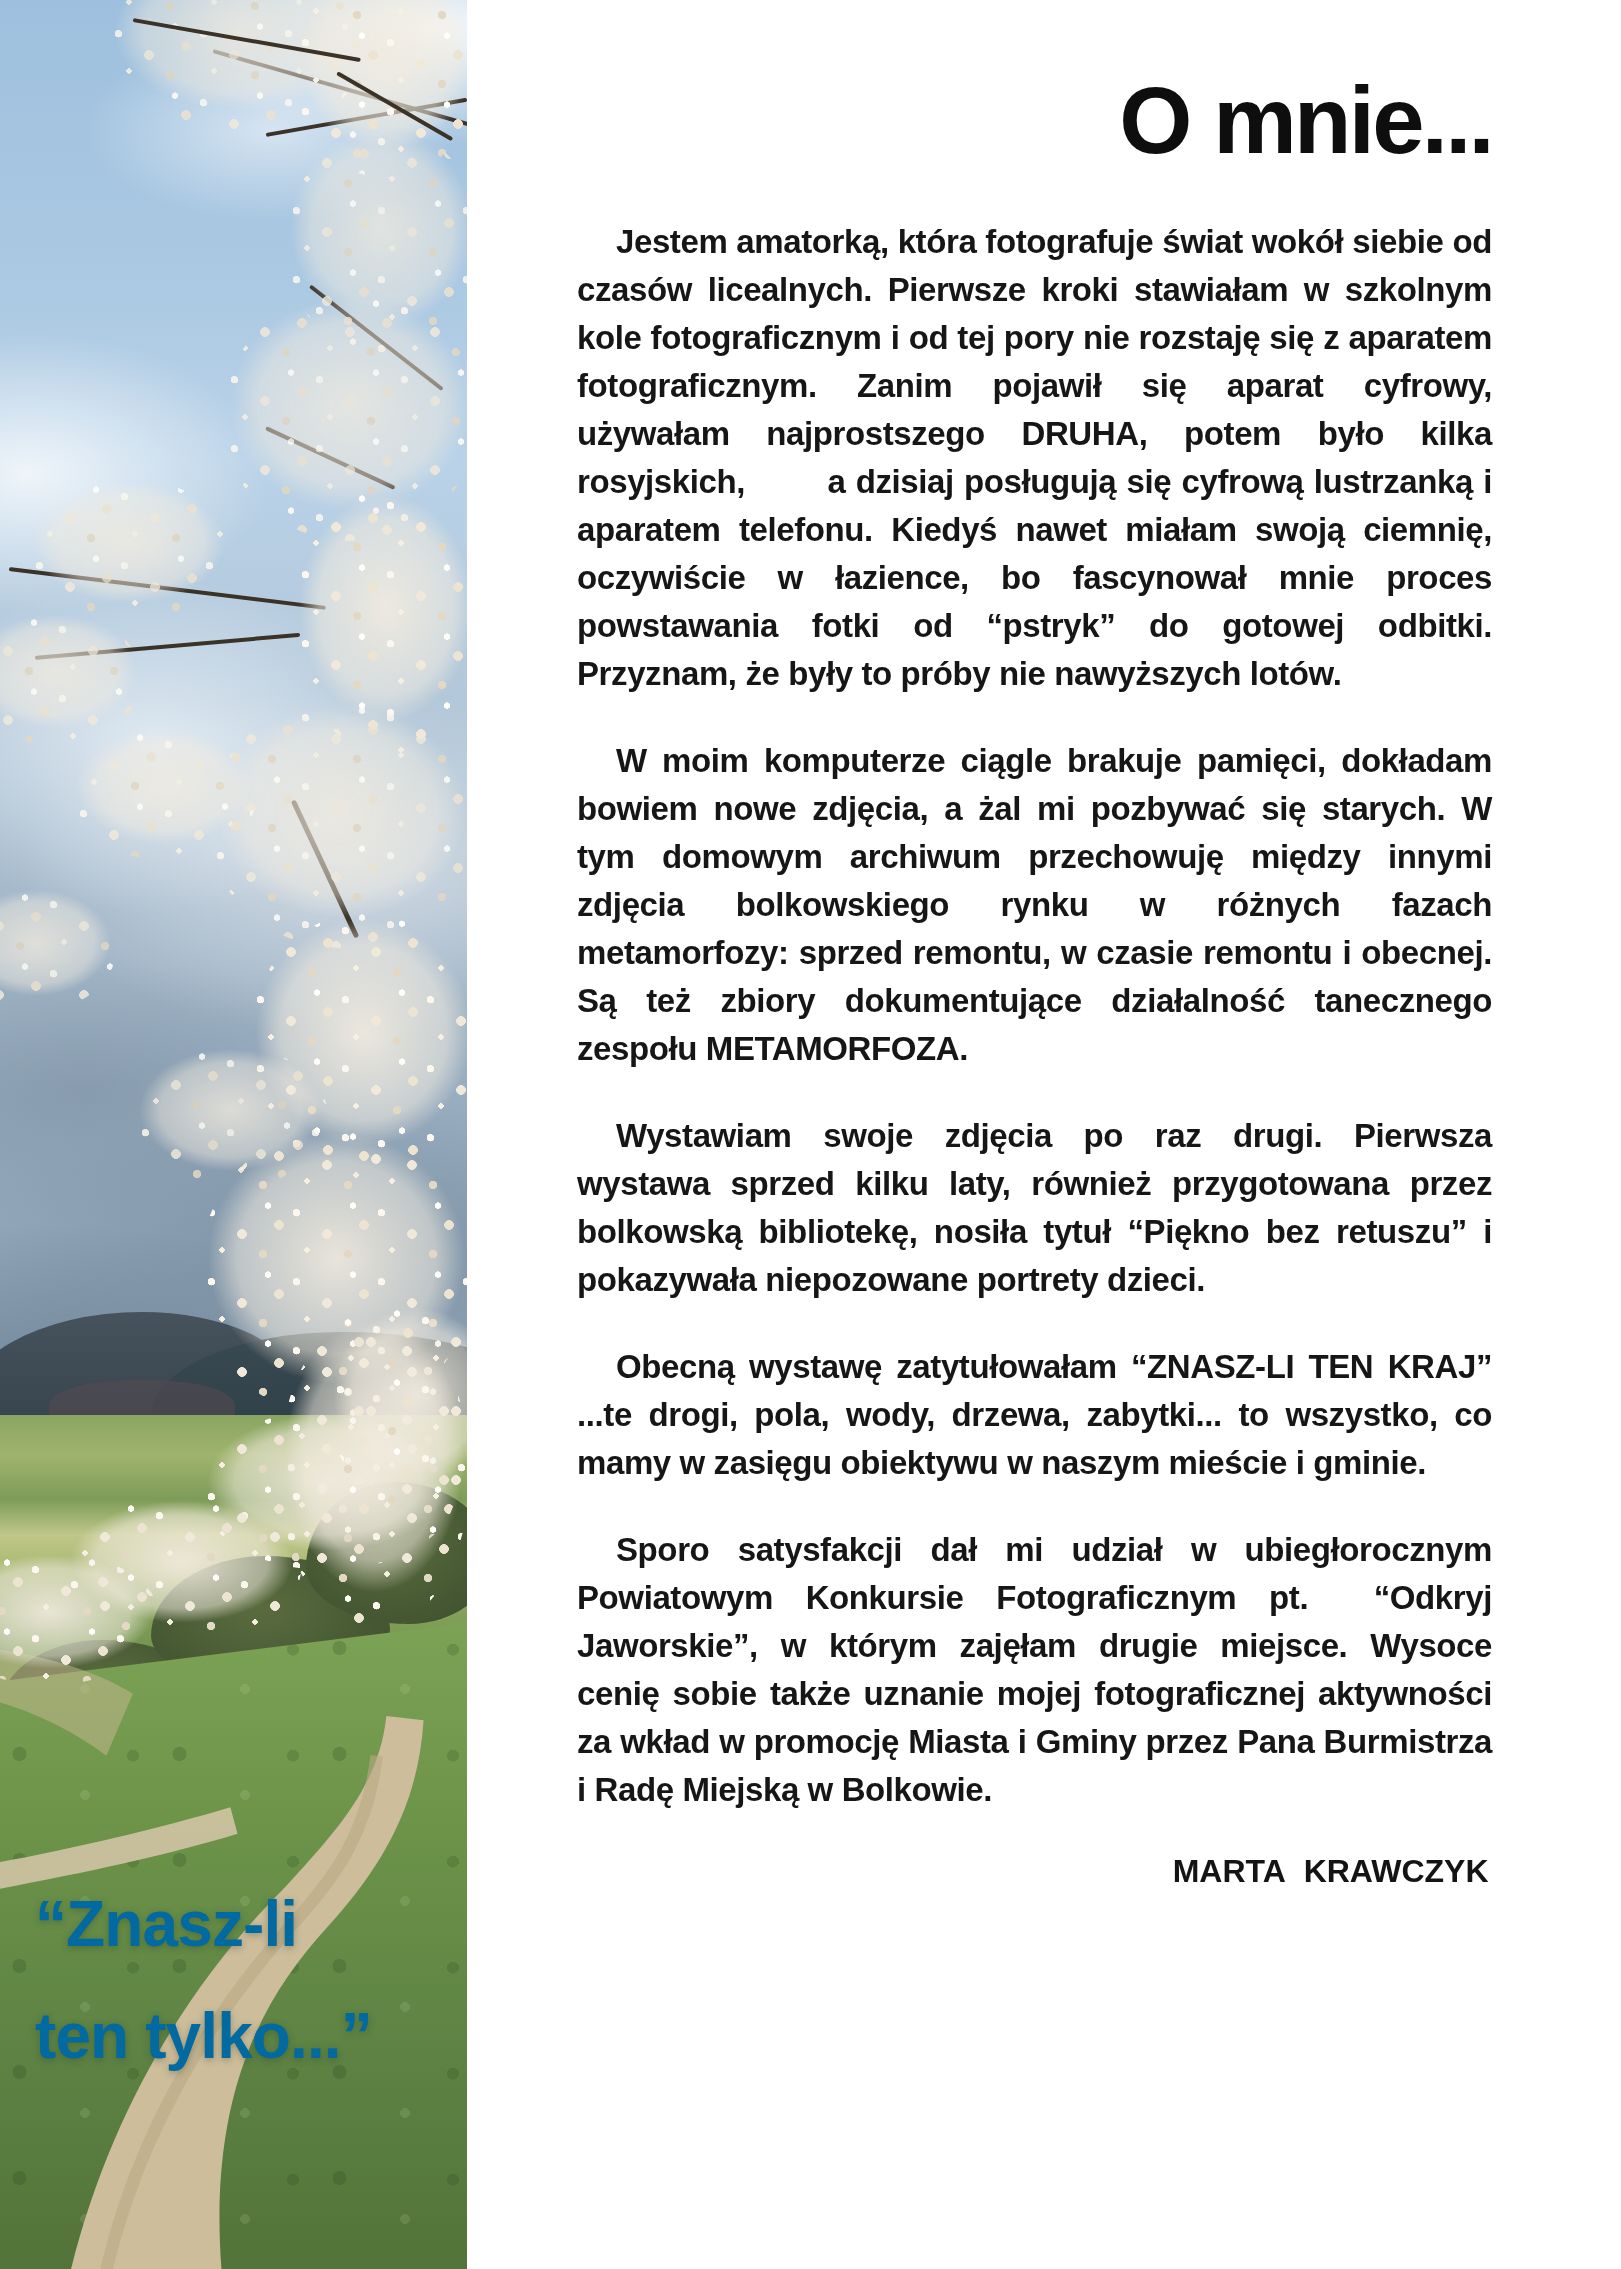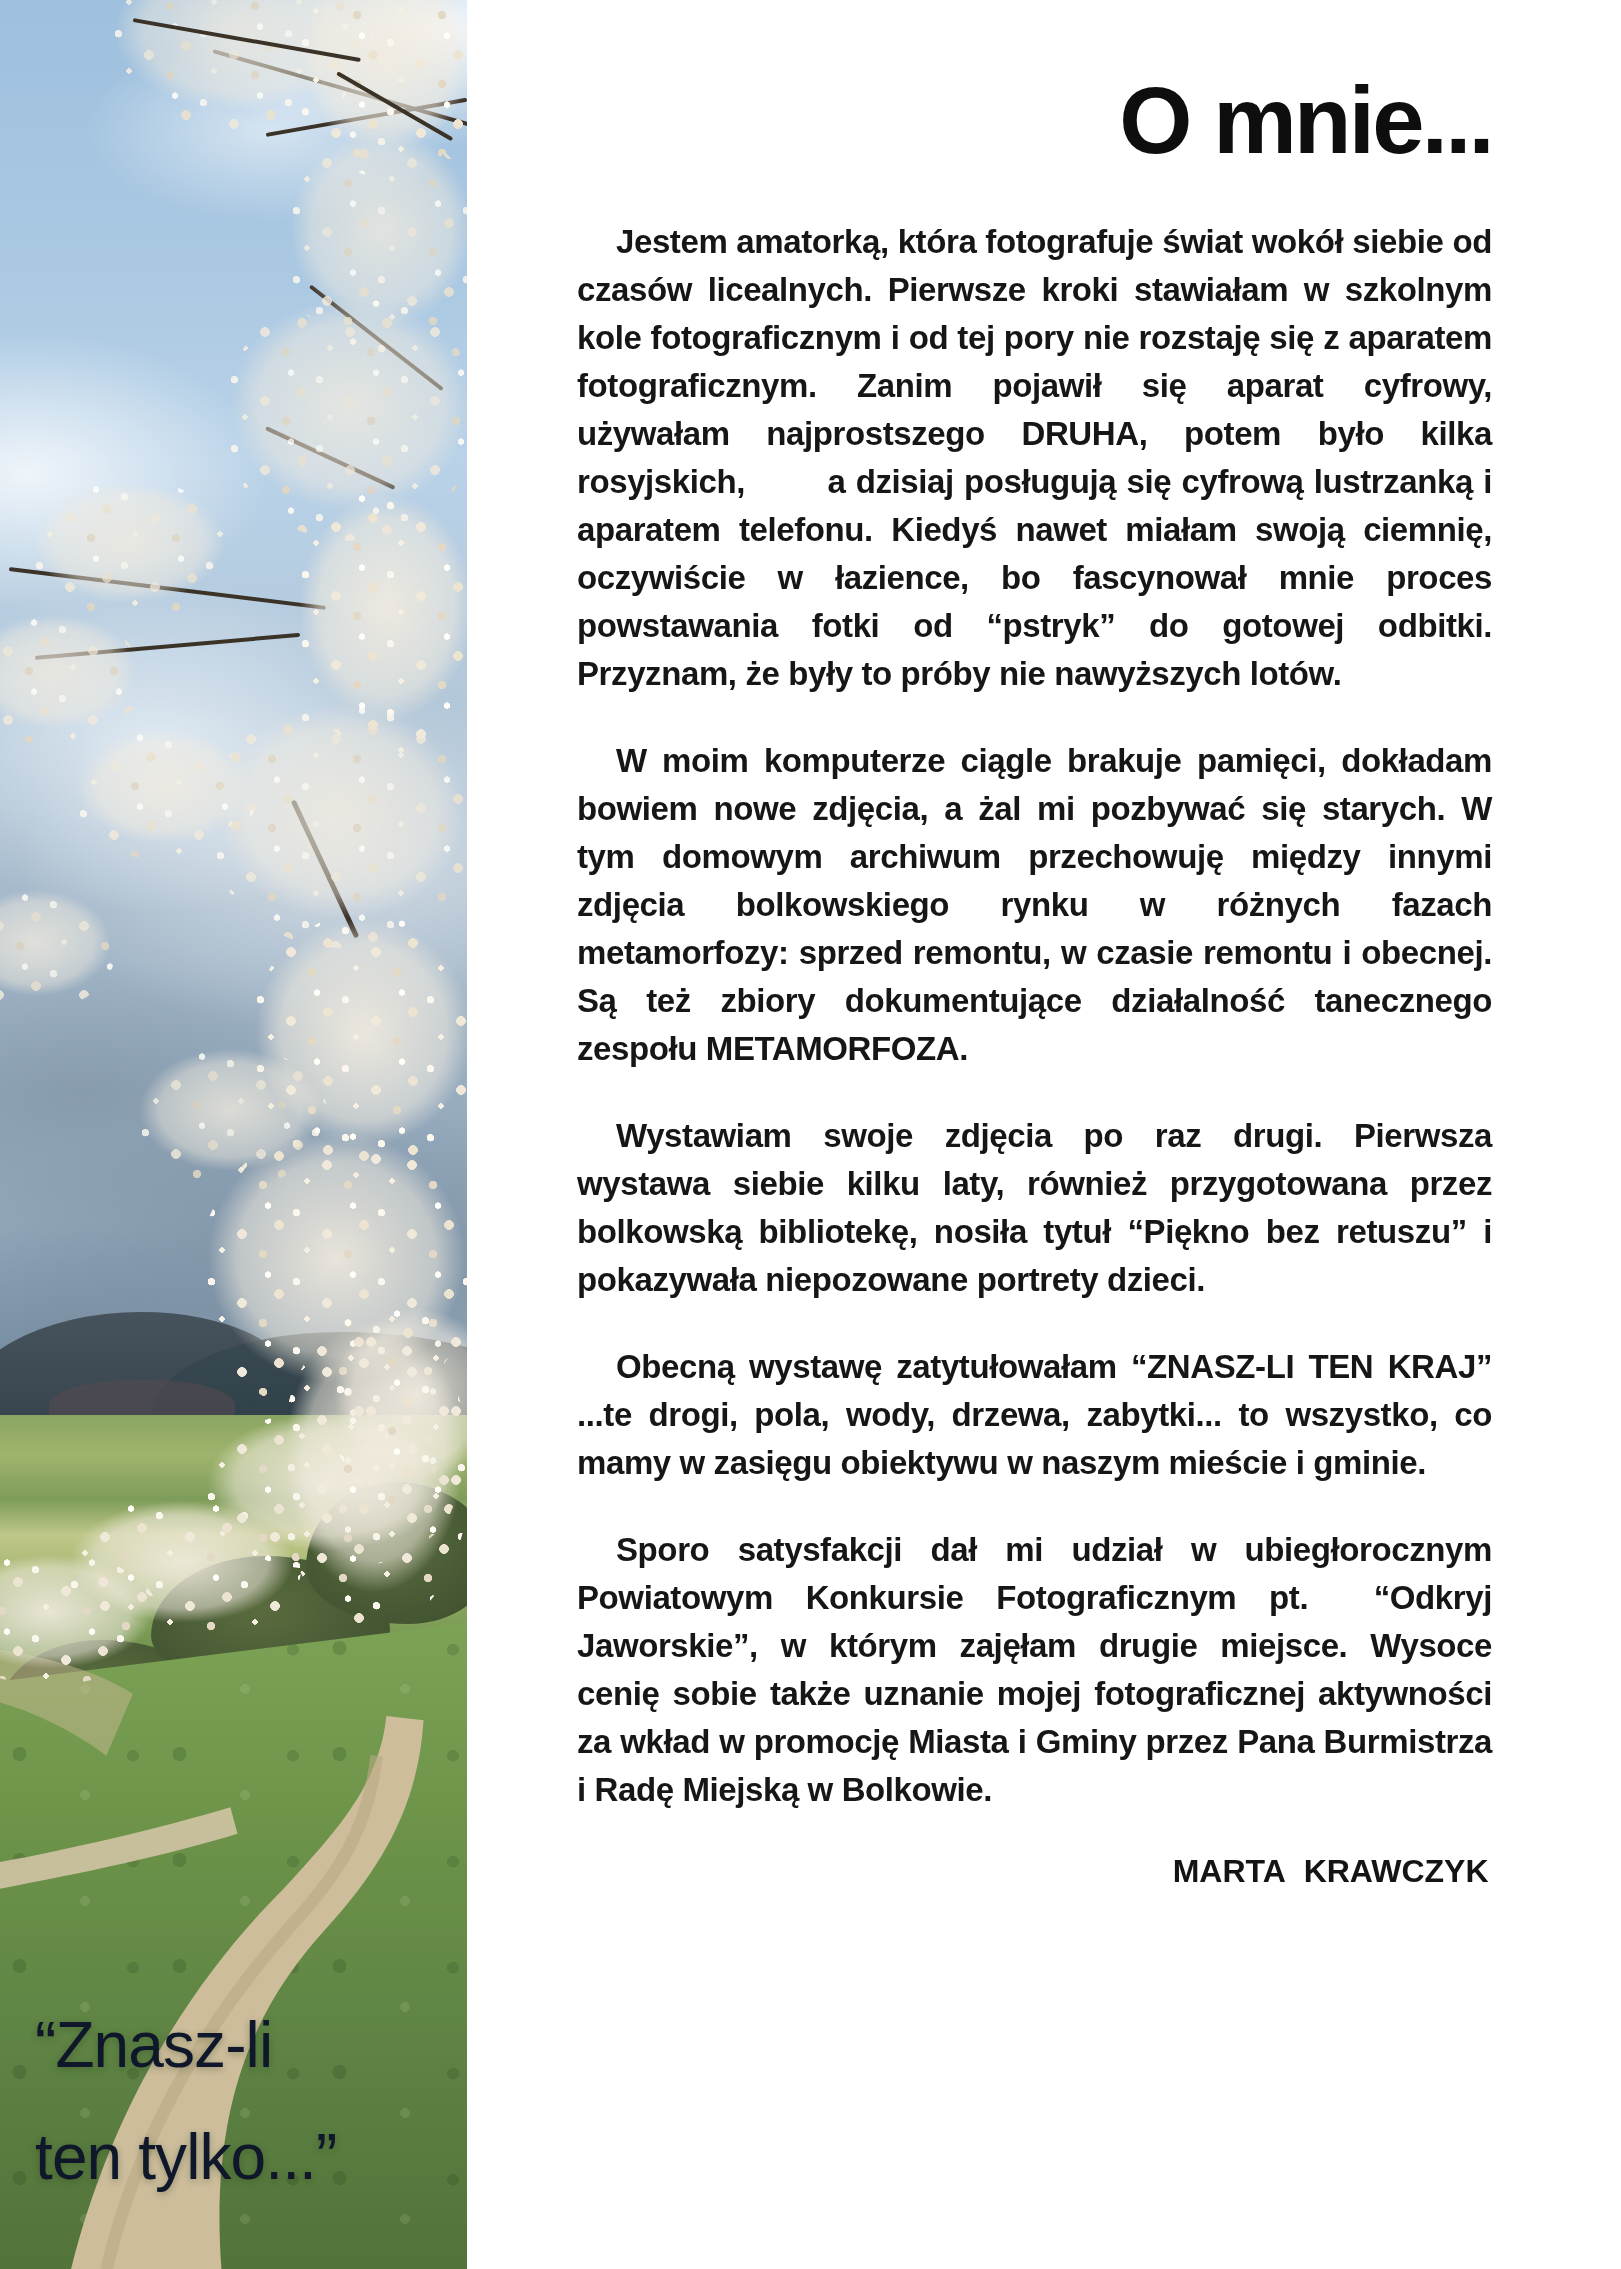--- a/index.html
+++ b/index.html
@@ -66,23 +66,23 @@
       radial-gradient(circle 5.3px at 69px 10.6px, #fffef8 58%, transparent 63%),
       radial-gradient(circle 7px at 64px 59px, #e2d8c3 58%, transparent 63%),
       radial-gradient(circle 4.4px at 23px 55px, #f6f0e3 58%, transparent 63%),
       radial-gradient(circle 8px at 80px 30px, #ece3d0 58%, transparent 63%),
       radial-gradient(ellipse 60% 55% at 50% 45%, rgba(241,235,223,.92), rgba(241,235,223,.55) 60%, rgba(241,235,223,0) 78%);
     background-size:85px 69px,85px 69px,85px 69px,85px 69px,85px 69px,85px 69px,100% 100%;
   }
   .bloom.soft { opacity:.85; }
 
   .photo-caption {
-    position:absolute; left:35px; top:1989px; width:408px;
-    font-weight:normal; font-size:64px; line-height:112px; letter-spacing:-0.9px;
-    color:#0f172a; text-shadow:0 1.8px 7px rgba(40,60,30,.35);
+    position:absolute; left:35px; top:1868px; width:408px;
+    font-weight:bold; font-size:64px; line-height:112px; letter-spacing:-0.9px;
+    color:#0369a1; text-shadow:0 1.8px 7px rgba(40,60,30,.35);
   }
   .photo-caption span { display:block; }
 
   
   .content {
     position:absolute; left:577px; top:0; width:915px; color:#111111;
   }
   .content h1 {
     margin:69px 0 46px 0; text-align:right;
     font-size:94px; line-height:1.1; font-weight:bold; letter-spacing:-2.7px; color:#0e0e0e;
@@ -161,20 +161,20 @@
     <figcaption class="photo-caption">
       <span>“Znasz-li</span>
       <span>ten tylko...”</span>
     </figcaption>
   </figure>
 
   <main class="content">
     <h1>O mnie...</h1>
     <p>Jestem amatorką, która fotografuje świat wokół siebie od czasów licealnych. Pierwsze kroki stawiałam w szkolnym kole fotograficznym i od tej pory nie rozstaję się z aparatem fotograficznym. Zanim pojawił się aparat cyfrowy, używałam najprostszego DRUHA, potem było kilka rosyjskich,&nbsp;&nbsp;&nbsp;&nbsp;&nbsp;&nbsp;&nbsp; a dzisiaj posługują się cyfrową lustrzanką i aparatem telefonu. Kiedyś nawet miałam swoją ciemnię, oczywiście w łazience, bo fascynował mnie proces powstawania fotki od “pstryk” do gotowej odbitki. Przyznam, że były to próby nie nawyższych lotów.</p>
     <p>W moim komputerze ciągle brakuje pamięci, dokładam bowiem nowe zdjęcia, a żal mi pozbywać się starych. W tym domowym archiwum przechowuję między innymi zdjęcia bolkowskiego rynku w różnych fazach metamorfozy: sprzed remontu, w czasie remontu i obecnej. Są też zbiory dokumentujące działalność tanecznego zespołu METAMORFOZA.</p>
-    <p>Wystawiam swoje zdjęcia po raz drugi. Pierwsza wystawa siebie kilku laty, również przygotowana przez bolkowską bibliotekę, nosiła tytuł “Piękno bez retuszu” i pokazywała niepozowane portrety dzieci.</p>
+    <p>Wystawiam swoje zdjęcia po raz drugi. Pierwsza wystawa sprzed kilku laty, również przygotowana przez bolkowską bibliotekę, nosiła tytuł “Piękno bez retuszu” i pokazywała niepozowane portrety dzieci.</p>
     <p>Obecną wystawę zatytułowałam “ZNASZ-LI TEN KRAJ” ...te drogi, pola, wody, drzewa, zabytki... to wszystko, co mamy w zasięgu obiektywu w naszym mieście i gminie.</p>
     <p>Sporo satysfakcji dał mi udział w ubiegłorocznym Powiatowym Konkursie Fotograficznym pt.&nbsp; “Odkryj Jaworskie”, w którym zajęłam drugie miejsce. Wysoce cenię sobie także uznanie mojej fotograficznej aktywności za wkład w promocję Miasta i Gminy przez Pana Burmistrza i Radę Miejską w Bolkowie.</p>
     <div class="signature">MARTA&nbsp; KRAWCZYK</div>
   </main>
 
 </div>
 
 
 </body></html>

